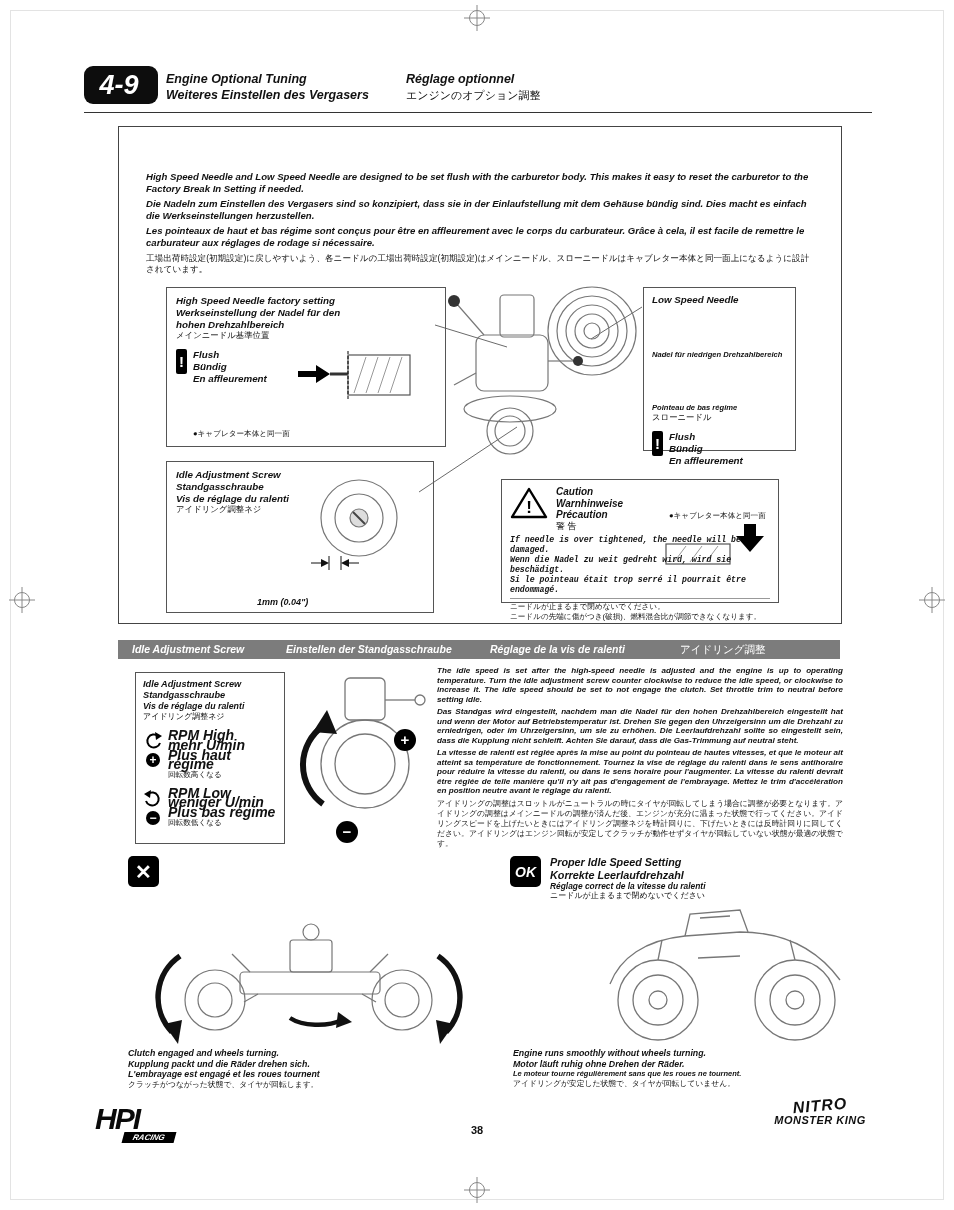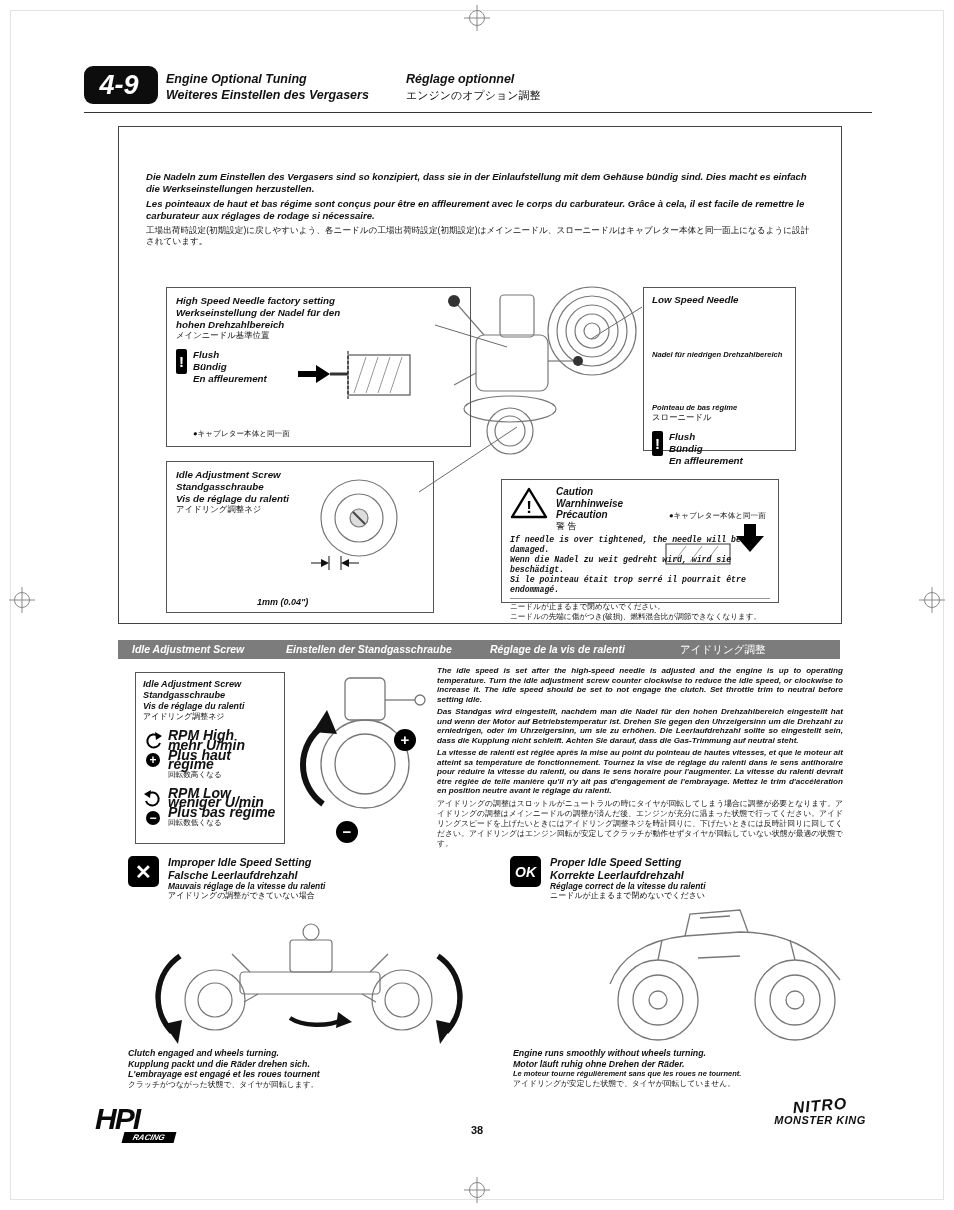--- a/index.html
+++ b/index.html
@@ -27,21 +27,21 @@
   #s1-bar .s1br{position:absolute;left:337px;top:3px;}
   #s1-bar div{font-size:11px;line-height:14.5px;white-space:nowrap;}
   #s1-intro{position:absolute;left:27px;top:44px;width:668px;}
   #s1-intro p{margin:0 0 4px;}
   .s9{font-size:9.6px;line-height:11.6px;}
   .s8ja{font-size:8.6px;line-height:11px;}
   .bt{font-size:9.8px;line-height:11.8px;}
   .btja{font-size:8.4px;line-height:11px;}
   .s76{font-size:7.6px;line-height:9.2px;margin-top:44px;}
 
-  #hs-box{position:absolute;left:47px;top:160px;width:305px;height:160px;border:1px solid #555;padding:7px 9px;box-sizing:border-box;}
+  #hs-box{position:absolute;left:47px;top:160px;width:280px;height:160px;border:1px solid #555;padding:7px 9px;box-sizing:border-box;}
   #ls-box{position:absolute;left:524px;top:160px;width:153px;height:164px;border:1px solid #555;padding:6px 8px;box-sizing:border-box;}
   #idle-box{position:absolute;left:47px;top:334px;width:268px;height:152px;border:1px solid #555;padding:7px 9px;box-sizing:border-box;}
   #caution-box{position:absolute;left:382px;top:352px;width:278px;height:124px;border:1px solid #555;box-sizing:border-box;padding:6px 8px;}
   .flush-row{display:flex;gap:6px;margin-top:8px;align-items:flex-start;}
   .excl{width:11px;height:25px;background:#000;color:#fff;font-weight:bold;font-size:15px;
         display:flex;align-items:center;justify-content:center;border-radius:2px;flex:0 0 auto;}
   .caut-head{display:flex;gap:8px;align-items:flex-start;}
   .caut-head .tt{font-size:10px;line-height:11.6px;}
   .caut-head .ttja{font-size:9px;line-height:11px;font-weight:normal;}
   .caut-body{margin-top:3px;font-family:Liberation Mono, monospace;}
@@ -131,20 +131,21 @@
   </div>
   <div id="hdr-right">
     <div class="bi t1">Réglage optionnel</div>
     <div class="t1ja">エンジンのオプション調整</div>
   </div>
   <div id="hdr-rule"></div>
 
   <div id="s1">
 
     <div id="s1-intro">
+      <p class="bi s9">High Speed Needle and Low Speed Needle are designed to be set flush with the carburetor body. This makes it easy to reset the carburetor to the Factory Break In Setting if needed.</p>
       <p class="bi s9">Die Nadeln zum Einstellen des Vergasers sind so konzipiert, dass sie in der Einlaufstellung mit dem Gehäuse bündig sind. Dies macht es einfach die Werkseinstellungen herzustellen.</p>
       <p class="bi s9">Les pointeaux de haut et bas régime sont conçus pour être en affleurement avec le corps du carburateur. Grâce à cela, il est facile de remettre le carburateur aux réglages de rodage si nécessaire.</p>
       <p class="s8ja">工場出荷時設定(初期設定)に戻しやすいよう、各ニードルの工場出荷時設定(初期設定)はメインニードル、スローニードルはキャブレター本体と同一面上になるように設計されています。</p>
     </div>
 
     <svg id="s1-lines" width="722" height="496">
       <line x1="316" y1="198" x2="388" y2="220" stroke="#444" stroke-width="0.8"></line>
       <line x1="523" y1="180" x2="472" y2="212" stroke="#444" stroke-width="0.8"></line>
       <line x1="300" y1="365" x2="398" y2="300" stroke="#444" stroke-width="0.8"></line>
     </svg>
@@ -328,26 +329,20 @@
 
   <div id="s2-text">
     <p class="bi lat">The idle speed is set after the high-speed needle is adjusted and the engine is up to operating temperature. Turn the idle adjustment screw counter clockwise to reduce the idle speed, or clockwise to increase it. The idle speed should be set to not engage the clutch. Set throttle trim to neutral before setting idle.</p>
     <p class="bi lat">Das Standgas wird eingestellt, nachdem man die Nadel für den hohen Drehzahlbereich eingestellt hat und wenn der Motor auf Betriebstemperatur ist. Drehen Sie gegen den Uhrzeigersinn um die Drehzahl zu erniedrigen, oder im Uhrzeigersinn, um sie zu erhöhen. Die Leerlaufdrehzahl sollte so eingestellt sein, dass die Kupplung nicht schleift. Achten Sie darauf, dass die Gas-Trimmung auf neutral steht.</p>
     <p class="bi lat">La vitesse de ralenti est réglée après la mise au point du pointeau de hautes vitesses, et que le moteur ait atteint sa température de fonctionnement. Tournez la vise de réglage du ralenti dans le sens antihoraire pour réduire la vitesse du ralenti, ou dans le sens horaire pour l'augmenter. La vitesse du ralenti devrait être réglée de telle manière qu'il n'y ait pas d'engagement de l'embrayage. Mettez le trim d'accélération en position neutre avant le réglage du ralenti.</p>
     <p class="ja">アイドリングの調整はスロットルがニュートラルの時にタイヤが回転してしまう場合に調整が必要となります。アイドリングの調整はメインニードルの調整が済んだ後、エンジンが充分に温まった状態で行ってください。アイドリングスピードを上げたいときにはアイドリング調整ネジを時計回りに、下げたいときには反時計回りに回してください。アイドリングはエンジン回転が安定してクラッチが動作せずタイヤが回転していない状態が最適の状態です。</p>
   </div>
 
   <div id="cmp-x-head" class="cmp-head">
     <div class="markbox" style="font-size:20px;">✕</div>
-    <div>
-      <div class="bi l1">Improper Idle Speed Setting</div>
-      <div class="bi l1">Falsche Leerlaufdrehzahl</div>
-      <div class="bi l3">Mauvais réglage de la vitesse du ralenti</div>
-      <div class="l4">アイドリングの調整ができていない場合</div>
-    </div>
   </div>
 
   <svg id="cmp-x-illo" width="340" height="155" viewBox="0 0 340 155">
     <g stroke="#777" fill="none" stroke-width="1.2">
       <circle cx="75" cy="108" r="30"></circle>
         <circle cx="75" cy="108" r="17"></circle>
       <circle cx="262" cy="108" r="30"></circle>
         <circle cx="262" cy="108" r="17"></circle>
       <rect x="100" y="80" width="140" height="22" rx="4"></rect>
       <rect x="150" y="48" width="42" height="32" rx="3"></rect>

